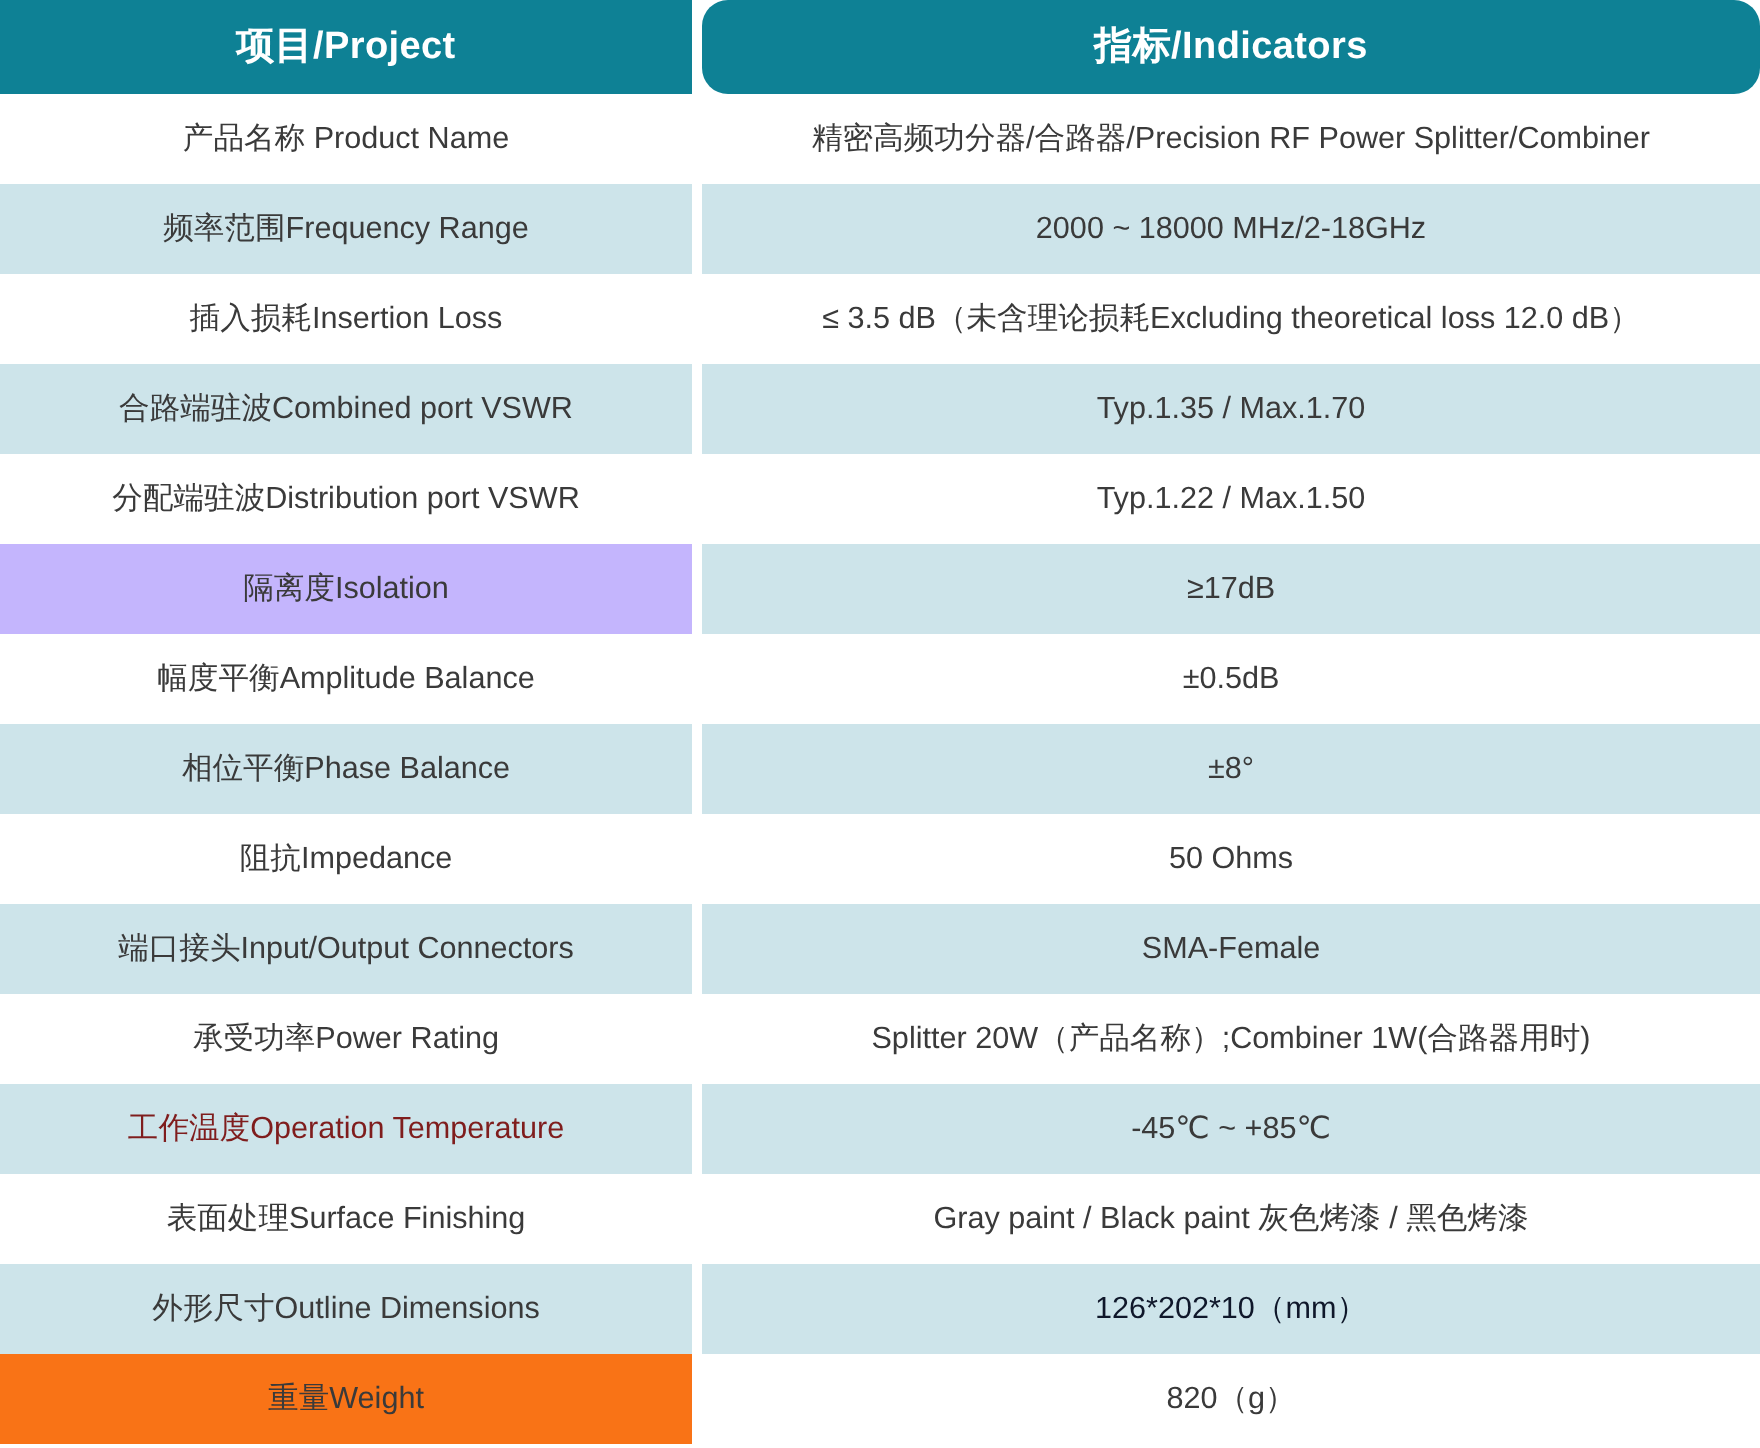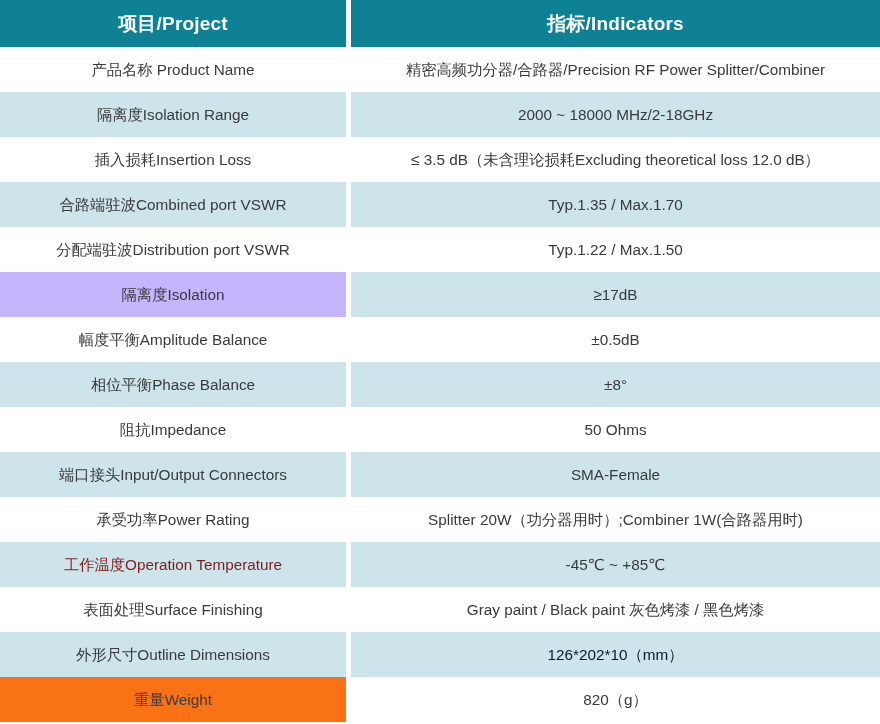--- a/index.html
+++ b/index.html
@@ -70,31 +70,31 @@
 <table class="spec-table">
   <colgroup>
     <col class="col-project">
     <col class="col-gap">
     <col class="col-indicator">
   </colgroup>
   <thead>
     <tr>
       <th class="hdr-cell" style="background: rgb(14, 129, 149); color: rgb(255, 255, 255);">项目/Project</th>
       <th class="hdr-gap"></th>
-      <th class="hdr-cell" style="background: rgb(14, 129, 149); color: rgb(255, 255, 255);">指标/Indicators</th>
+      <th class="hdr-cell" style="background: rgb(14, 129, 149); color: rgb(255, 255, 255); border-radius: 13px;">指标/Indicators</th>
     </tr>
   </thead>
   <tbody id="table-body">
       <tr class="plain">
         <td class="row-cell cell-project" style="background: rgb(255, 255, 255); color: rgb(58, 58, 58); margin-left: 40px;">产品名称 Product Name</td>
         <td class="row-cell row-gap" style="background: rgb(255, 255, 255);"></td>
         <td class="row-cell cell-indicator" style="background: rgb(255, 255, 255); color: rgb(58, 58, 58);">精密高频功分器/合路器/Precision RF Power Splitter/Combiner</td>
       </tr>
       <tr class="shade">
-        <td class="row-cell cell-project" style="background: rgb(205, 228, 234); color: rgb(58, 58, 58);">隔离度Isolation Range</td>
+        <td class="row-cell cell-project" style="background: rgb(205, 228, 234); color: rgb(58, 58, 58);">频率范围Frequency Range</td>
         <td class="row-cell row-gap" style="background: rgb(255, 255, 255);"></td>
         <td class="row-cell cell-indicator" style="background: rgb(205, 228, 234); color: rgb(58, 58, 58);">2000 ~ 18000 MHz/2-18GHz</td>
       </tr>
       <tr class="plain">
         <td class="row-cell cell-project" style="background: rgb(255, 255, 255); color: rgb(58, 58, 58);">插入损耗Insertion Loss</td>
         <td class="row-cell row-gap" style="background: rgb(255, 255, 255);"></td>
         <td class="row-cell cell-indicator" style="background: rgb(255, 255, 255); color: rgb(58, 58, 58);">≤ 3.5 dB（未含理论损耗Excluding theoretical loss 12.0 dB）</td>
       </tr>
       <tr class="shade">
         <td class="row-cell cell-project" style="background: rgb(205, 228, 234); color: rgb(58, 58, 58);">合路端驻波Combined port VSWR</td>
@@ -127,21 +127,21 @@
         <td class="row-cell cell-indicator" style="background: rgb(255, 255, 255); color: rgb(58, 58, 58);">50 Ohms</td>
       </tr>
       <tr class="shade">
         <td class="row-cell cell-project" style="background: rgb(205, 228, 234); color: rgb(58, 58, 58);">端口接头Input/Output Connectors</td>
         <td class="row-cell row-gap" style="background: rgb(255, 255, 255);"></td>
         <td class="row-cell cell-indicator" style="background: rgb(205, 228, 234); color: rgb(58, 58, 58);">SMA-Female</td>
       </tr>
       <tr class="plain">
         <td class="row-cell cell-project" style="background: rgb(255, 255, 255); color: rgb(58, 58, 58);">承受功率Power Rating</td>
         <td class="row-cell row-gap" style="background: rgb(255, 255, 255);"></td>
-        <td class="row-cell cell-indicator" style="background: rgb(255, 255, 255); color: rgb(58, 58, 58);">Splitter 20W（功分器用时）;Combiner 1W(合路器用时)</td>
+        <td class="row-cell cell-indicator" style="background: rgb(255, 255, 255); color: rgb(58, 58, 58);">Splitter 20W（产品名称）;Combiner 1W(合路器用时)</td>
       </tr>
       <tr class="shade">
         <td class="row-cell cell-project" style="background: rgb(205, 228, 234); color: #7f1d1d;">工作温度Operation Temperature</td>
         <td class="row-cell row-gap" style="background: rgb(255, 255, 255);"></td>
         <td class="row-cell cell-indicator" style="background: rgb(205, 228, 234); color: rgb(58, 58, 58); margin-top: 40px;">-45℃ ~ +85℃</td>
       </tr>
       <tr class="plain">
         <td class="row-cell cell-project" style="background: rgb(255, 255, 255); color: rgb(58, 58, 58);">表面处理Surface Finishing</td>
         <td class="row-cell row-gap" style="background: rgb(255, 255, 255);"></td>
         <td class="row-cell cell-indicator" style="background: rgb(255, 255, 255); color: rgb(58, 58, 58);">Gray paint / Black paint 灰色烤漆 / 黑色烤漆</td>

